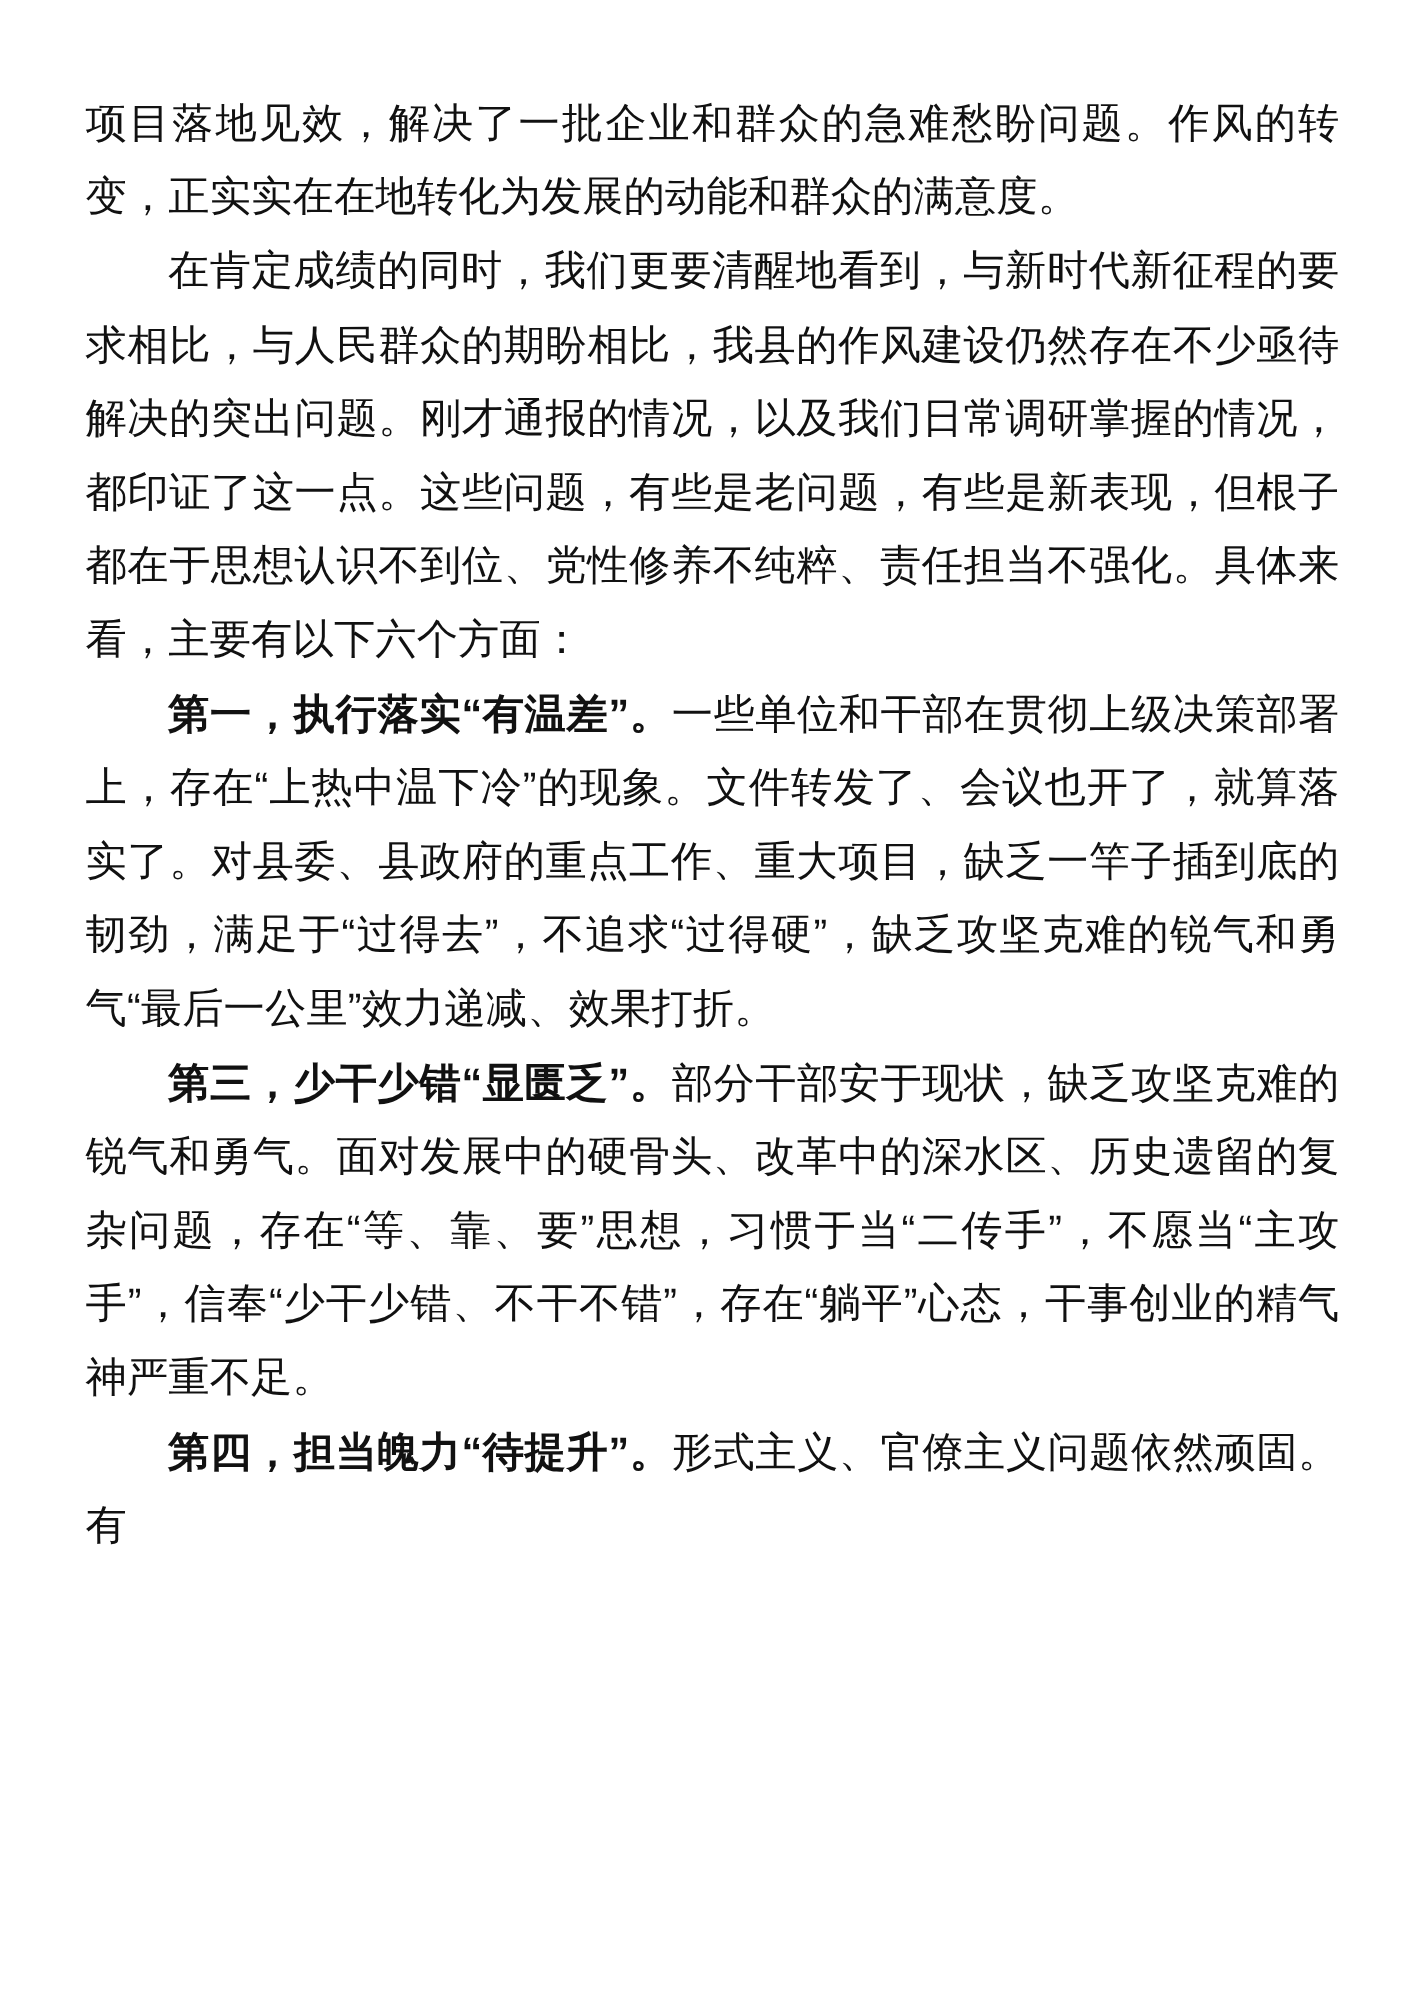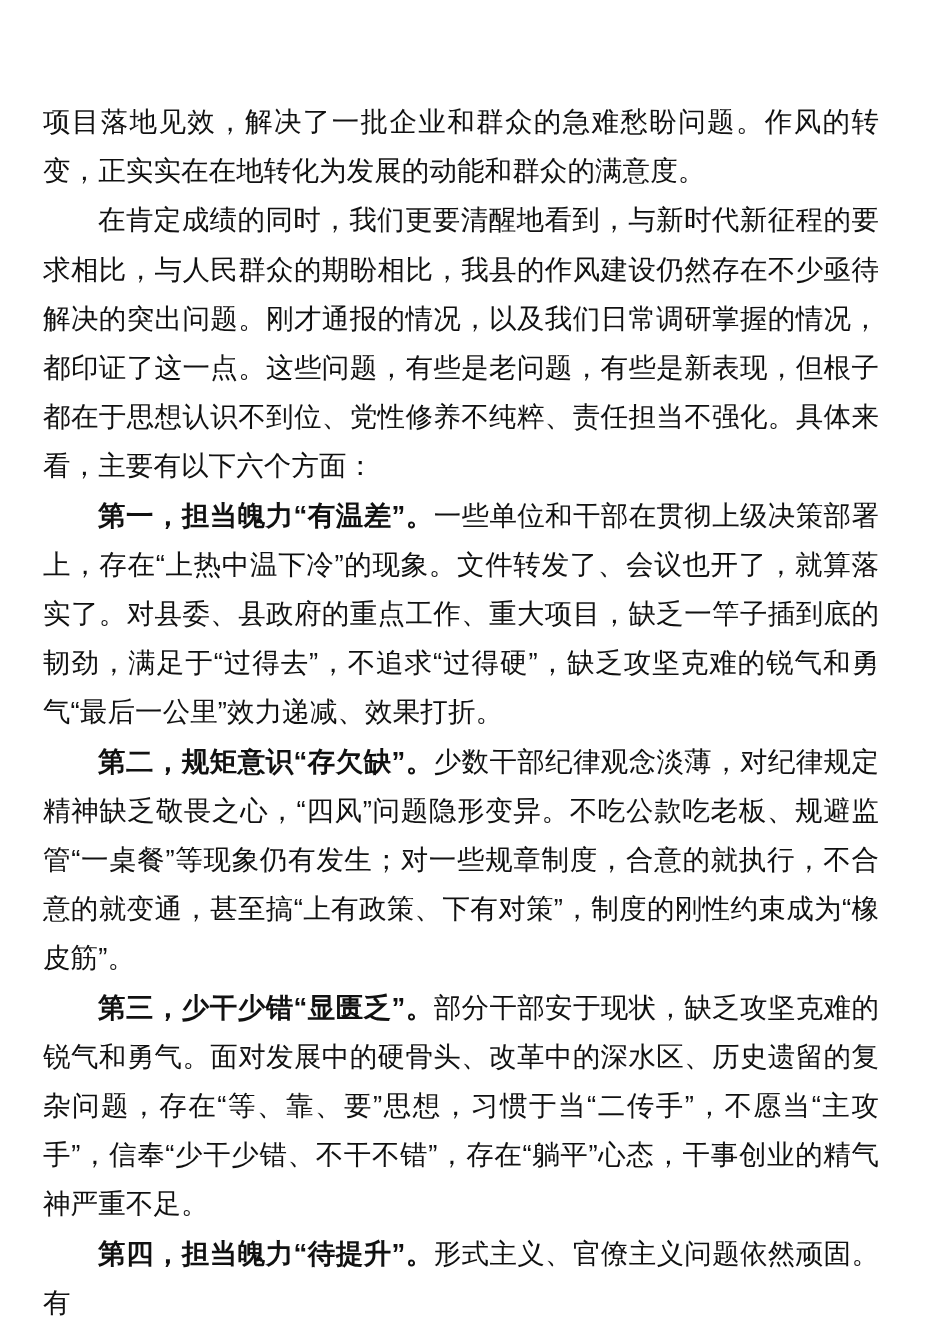--- a/index.html
+++ b/index.html
@@ -13,23 +13,22 @@
     overflow: hidden;
     font-family: "Liberation Sans", "DejaVu Sans", sans-serif;
     color: #000000;
     -webkit-font-smoothing: antialiased;
   }
   .page {
     position: relative;
     width: 950px;
     height: 1232px;
     box-sizing: border-box;
-    padding: 57px 57px 0 43px;
+    padding: 57px 57px 0 57px;
     background: #ffffff;
-    margin-top: 40px;
   }
   .doc-body {
     width: 836px;
   }
   .para {
     margin: 0;
     padding: 0;
     font-size: 27.5px;
     line-height: 49.2px;
     text-align: justify;
@@ -61,26 +60,23 @@
 
     <p class="para">
       <span>项目落地见效，解决了一批企业和群众的急难愁盼问题。作风的转变，正实实在在地转化为发展的动能和群众的满意度。</span>
     </p>
 
     <p class="para indent">
       <span>在肯定成绩的同时，我们更要清醒地看到，与新时代新征程的要求相比，与人民群众的期盼相比，我县的作风建设仍然存在不少亟待解决的突出问题。刚才通报的情况，以及我们日常调研掌握的情况，都印证了这一点。这些问题，有些是老问题，有些是新表现，但根子都在于思想认识不到位、党性修养不纯粹、责任担当不强化。具体来看，主要有以下六个方面：</span>
     </p>
 
     <p class="para indent">
-      <span class="hd">第一，担当魄力“有温差”。</span><span>一些单位和干部在贯彻上级决策部署上，存在“上热中温下冷”的现象。文件转发了、会议也开了，就算落实了。对县委、县政府的重点工作、重大项目，缺乏一竿子插到底的韧劲，满足于“过得去”，不追求“过得硬”，缺乏攻坚克难的锐气和勇气“最后一公里”效力递减、效果打折。</span>
+      <span class="hd">第一，执行落实“有温差”。</span><span>一些单位和干部在贯彻上级决策部署上，存在“上热中温下冷”的现象。文件转发了、会议也开了，就算落实了。对县委、县政府的重点工作、重大项目，缺乏一竿子插到底的韧劲，满足于“过得去”，不追求“过得硬”，缺乏攻坚克难的锐气和勇气“最后一公里”效力递减、效果打折。</span>
     </p>
 
-    <p class="para indent">
-      <span class="hd">第二，规矩意识“存欠缺”。</span><span>少数干部纪律观念淡薄，对纪律规定精神缺乏敬畏之心，“四风”问题隐形变异。不吃公款吃老板、规避监管“一桌餐”等现象仍有发生；对一些规章制度，合意的就执行，不合意的就变通，甚至搞“上有政策、下有对策”，制度的刚性约束成为“橡皮筋”。</span>
-    </p>
 
     <p class="para indent">
       <span class="hd">第三，少干少错“显匮乏”。</span><span>部分干部安于现状，缺乏攻坚克难的锐气和勇气。面对发展中的硬骨头、改革中的深水区、历史遗留的复杂问题，存在“等、靠、要”思想，习惯于当“二传手”，不愿当“主攻手”，信奉“少干少错、不干不错”，存在“躺平”心态，干事创业的精气神严重不足。</span>
     </p>
 
     <p class="para indent">
       <span class="hd">第四，担当魄力“待提升”。</span><span>形式主义、官僚主义问题依然顽固。有</span>
     </p>
 
     <div class="blank-tail"></div>

